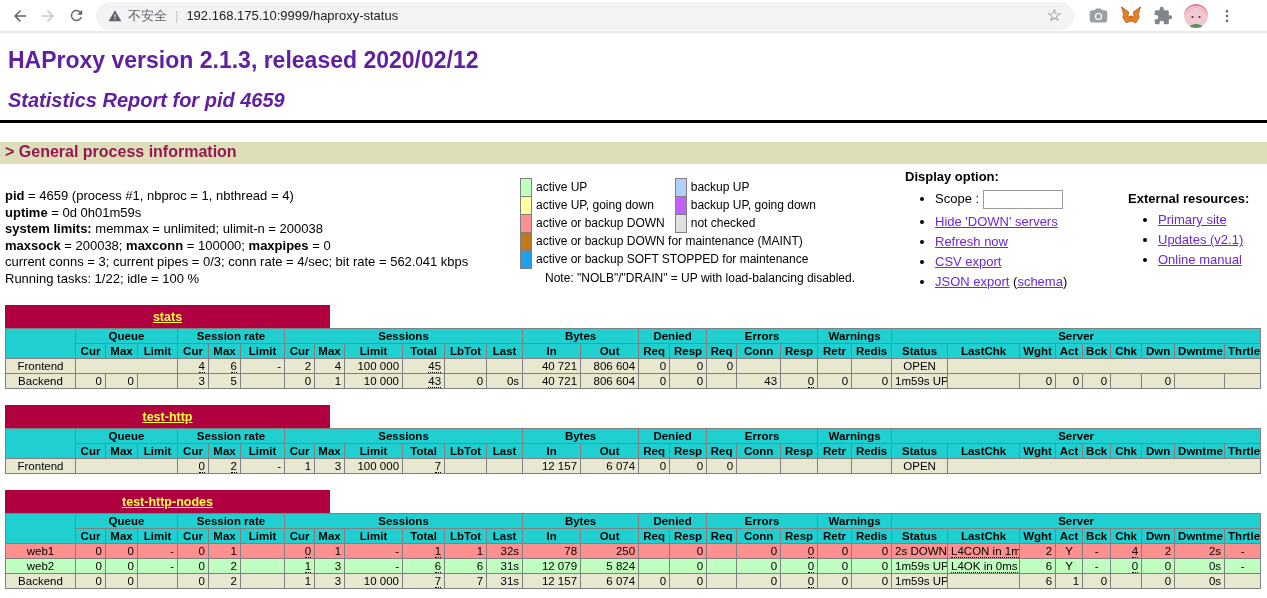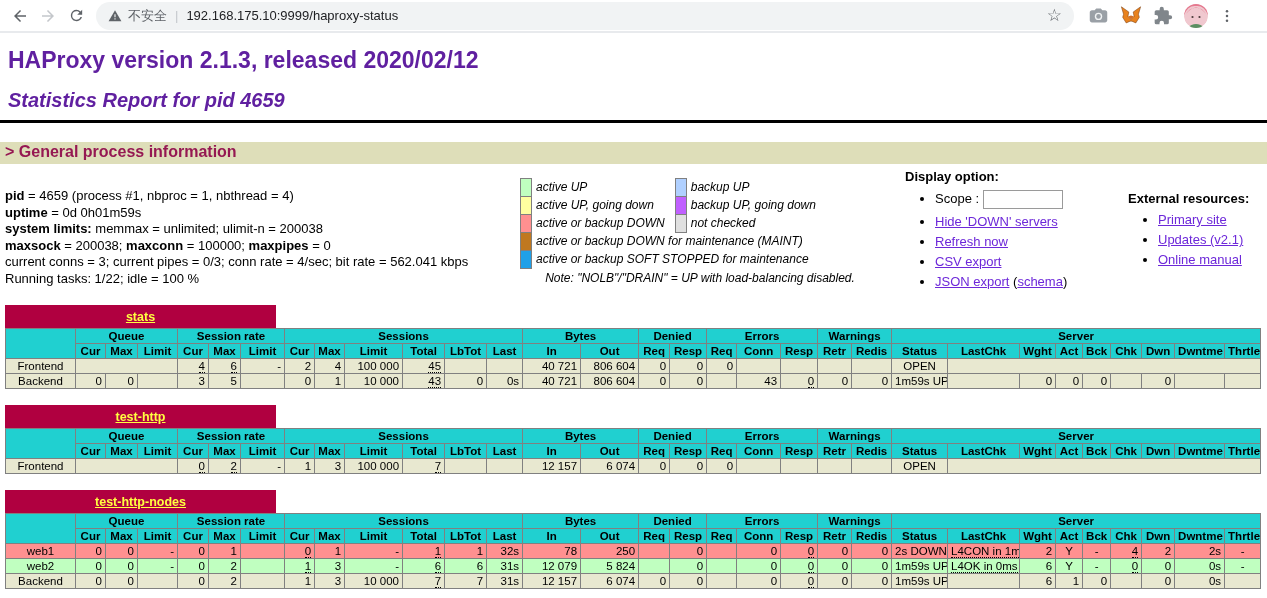--- a/index.html
+++ b/index.html
@@ -25,38 +25,38 @@
   
   .page-h1 { color:#6020a0; font-size:23px; font-weight:bold; margin:14px 0 0 8px; }
   .page-h2 { color:#6020a0; font-size:20px; font-weight:bold; font-style:italic; margin:15px 0 8px 8px; }
   .rule { border:none; border-top:3px solid #000; margin:0; }
   .h3bar { background:#dedeb9; color:#951852; font-size:16px; font-weight:bold;
            padding:1px 0 3px 5px; margin-top:19px; }
 
   
   .info-row { display:flex; align-items:center; }
   .proc { width:520px; flex:0 0 520px; font-size:13px; line-height:16.5px; padding:17px 0 0 5px; color:#000; }
-  .legend-wrap { width:385px; flex:0 0 385px; padding-top:4px;font-style:italic; }
+  .legend-wrap { width:385px; flex:0 0 385px; padding-top:4px; }
   table.legend { border-collapse:collapse; font-size:12px; }
   table.legend td { height:18px; }
   td.lbox { width:11px; min-width:11px; border:1px solid #808080; padding:0; }
   td.llbl { padding:0 10px 0 4px; white-space:nowrap; }
   .note { font-size:12px; text-align:center; margin-top:2px; width:360px; }
   .opts { width:215px; flex:0 0 215px; font-size:13px; padding-top:5px; }
   .res  { flex:1; font-size:13px; padding-top:5px; padding-left:8px; }
   .opts b, .res b { font-size:13px; }
   .opts ul, .res ul { margin:6px 0 0 0; padding-left:30px; }
   .opts li, .res li { margin-bottom:5px; }
   a.blue { color:#6d28d9; }
   input.scope { width:80px; height:19px; border:1px solid #9a9a9a; background:#fff; vertical-align:middle; }
 
   
   #tables { margin:11px 0 0 5px; }
   .tblblock { margin-bottom:16px; }
-  .pxtab { width:271px; background:#b00040; text-align:center; padding:2px 0 3px 0; }
+  .pxtab { width:325px; background:#b00040; text-align:center; padding:2px 0 3px 0; }
   .pxtab a { color:#ffff40; font-weight:bold; font-size:12.5px; text-decoration:underline; }
   table.tbl { border-collapse:collapse; table-layout:fixed; width:1214px;padding-left:12px; }
   .tbl th, .tbl td { border:1px solid #808080; padding:1px 3px; white-space:nowrap;
                      overflow:hidden; font-size:11.5px; height:15px; }
   .tbl th { background:#20d0d0; color:#000; font-weight:bold; text-align:center; }
   .tbl td { text-align:right; }
   .tbl td.ac { text-align:center; }
   tr.frontend td, tr.backend td { background:#e8e8d0; }
   tr.active_down td { background:#ff9090; }
   tr.active_up td { background:#c0ffc0; }

